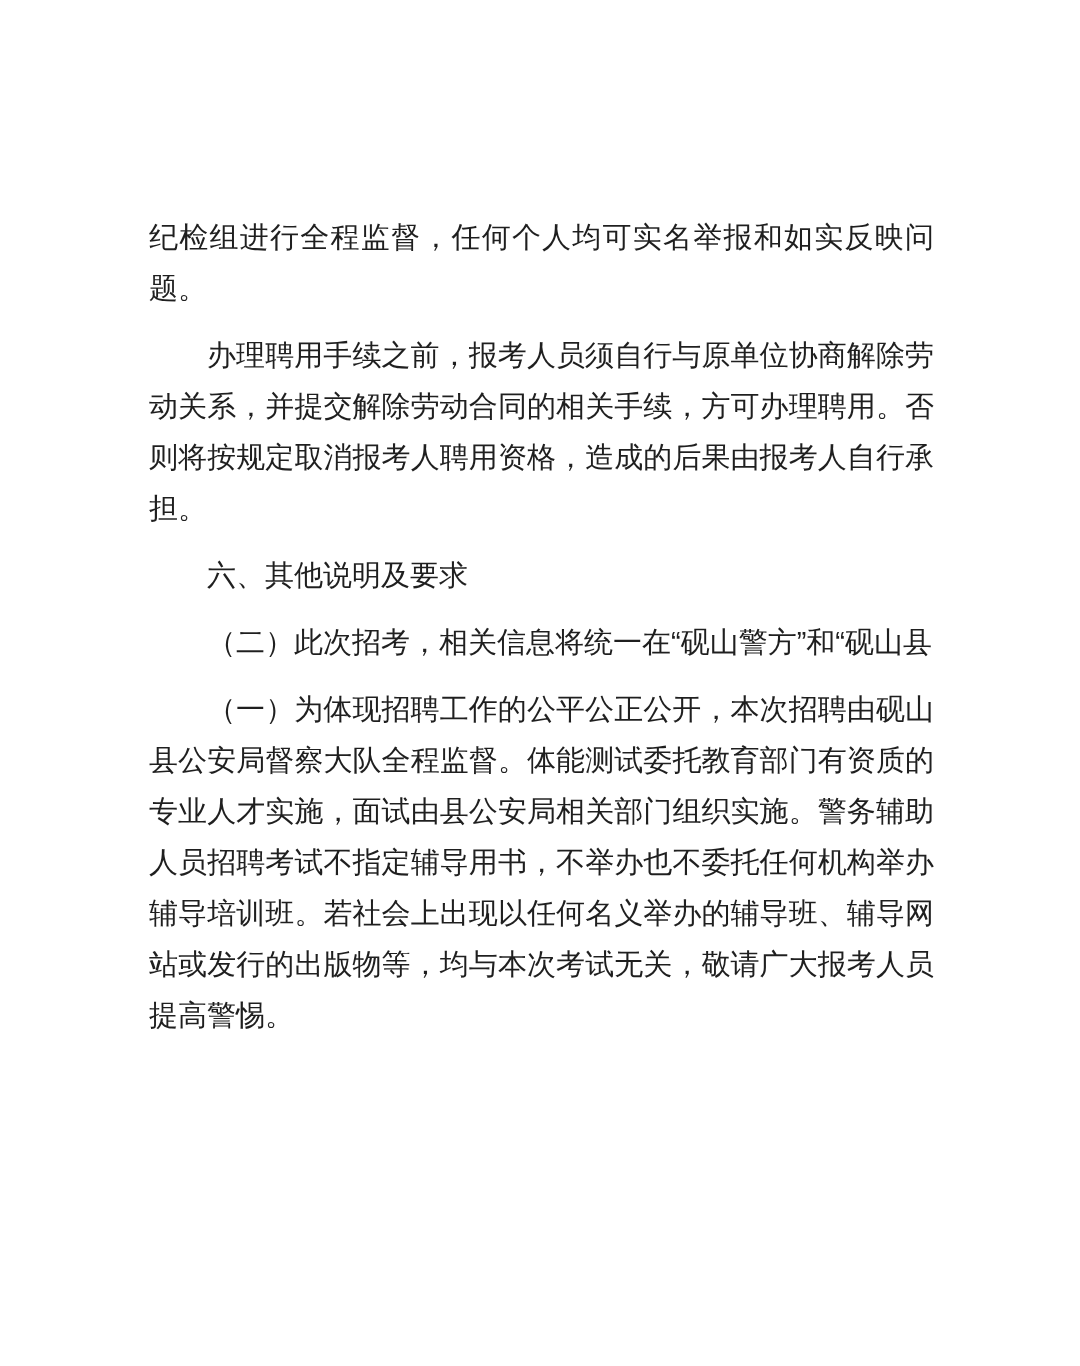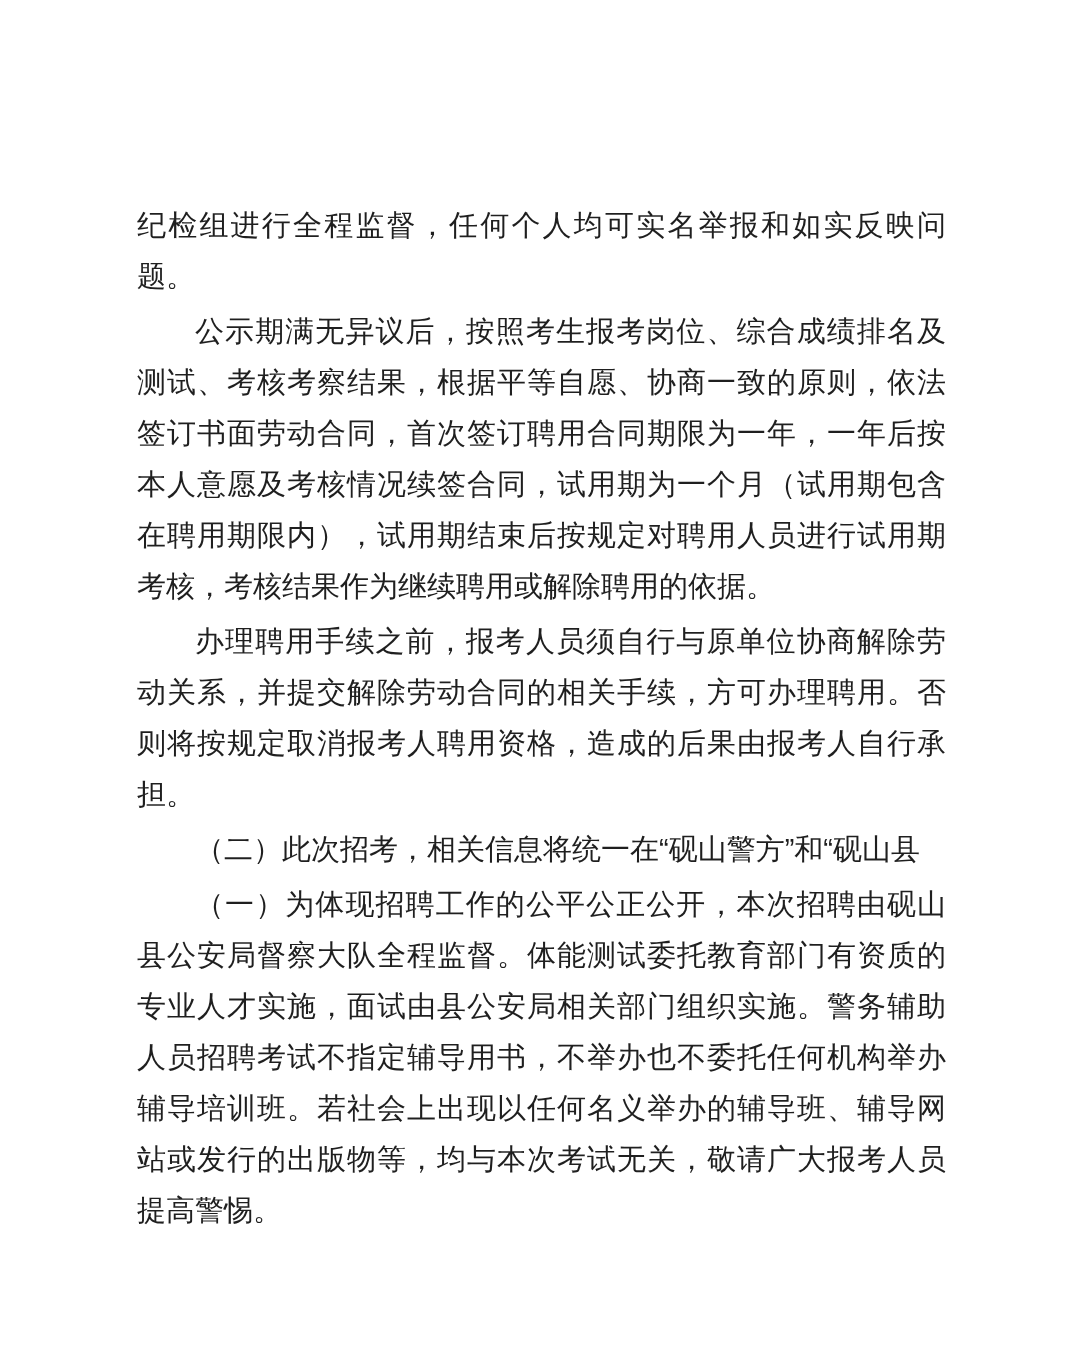--- a/index.html
+++ b/index.html
@@ -20,34 +20,34 @@
     left: 133px;
     top: 196px;
     width: 817px;
     font-family: "Liberation Sans", "DejaVu Sans", sans-serif;
     font-size: 29px;
     line-height: 51px;
     color: #1f1f1f;
     text-align: justify;
   }
   .doc-content p {
-    margin: 4px;
+    margin: 16px;
     padding: 0;
   }
   p.indent {
     text-indent: 2em;
   }
   p.bold {
     font-weight: 700;
   }
 </style>
 </head>
 <body>
 
 <div class="page">
   <div class="doc-content">
       <p class="">纪检组进行全程监督，任何个人均可实名举报和如实反映问题。</p>
-      <p class="indent">公示期满无异议后，按照考生报考岗位、综合成绩排名及测试、考核考察结果，根据平等自愿、协商一致的原则，依法签订书面劳动合同，首次签订聘用合同期限为一年，一年后按本人意愿及考核情况续签合同，试用期为一个月（试用期包含在聘用期限内），试用期结束后按规定对聘用人员进行试用期考核，考核结果作为继续聘用或解除聘用的依据。</p>
       <p class="indent">办理聘用手续之前，报考人员须自行与原单位协商解除劳动关系，并提交解除劳动合同的相关手续，方可办理聘用。否则将按规定取消报考人聘用资格，造成的后果由报考人自行承担。</p>
+      <p class="indent">六、其他说明及要求</p>
       <p class="indent">（二）此次招考，相关信息将统一在“砚山警方”和“砚山县</p>
       <p class="indent">（一）为体现招聘工作的公平公正公开，本次招聘由砚山县公安局督察大队全程监督。体能测试委托教育部门有资质的专业人才实施，面试由县公安局相关部门组织实施。警务辅助人员招聘考试不指定辅导用书，不举办也不委托任何机构举办辅导培训班。若社会上出现以任何名义举办的辅导班、辅导网站或发行的出版物等，均与本次考试无关，敬请广大报考人员提高警惕。</p>
     </div>
 </div>
 
 </body></html>

